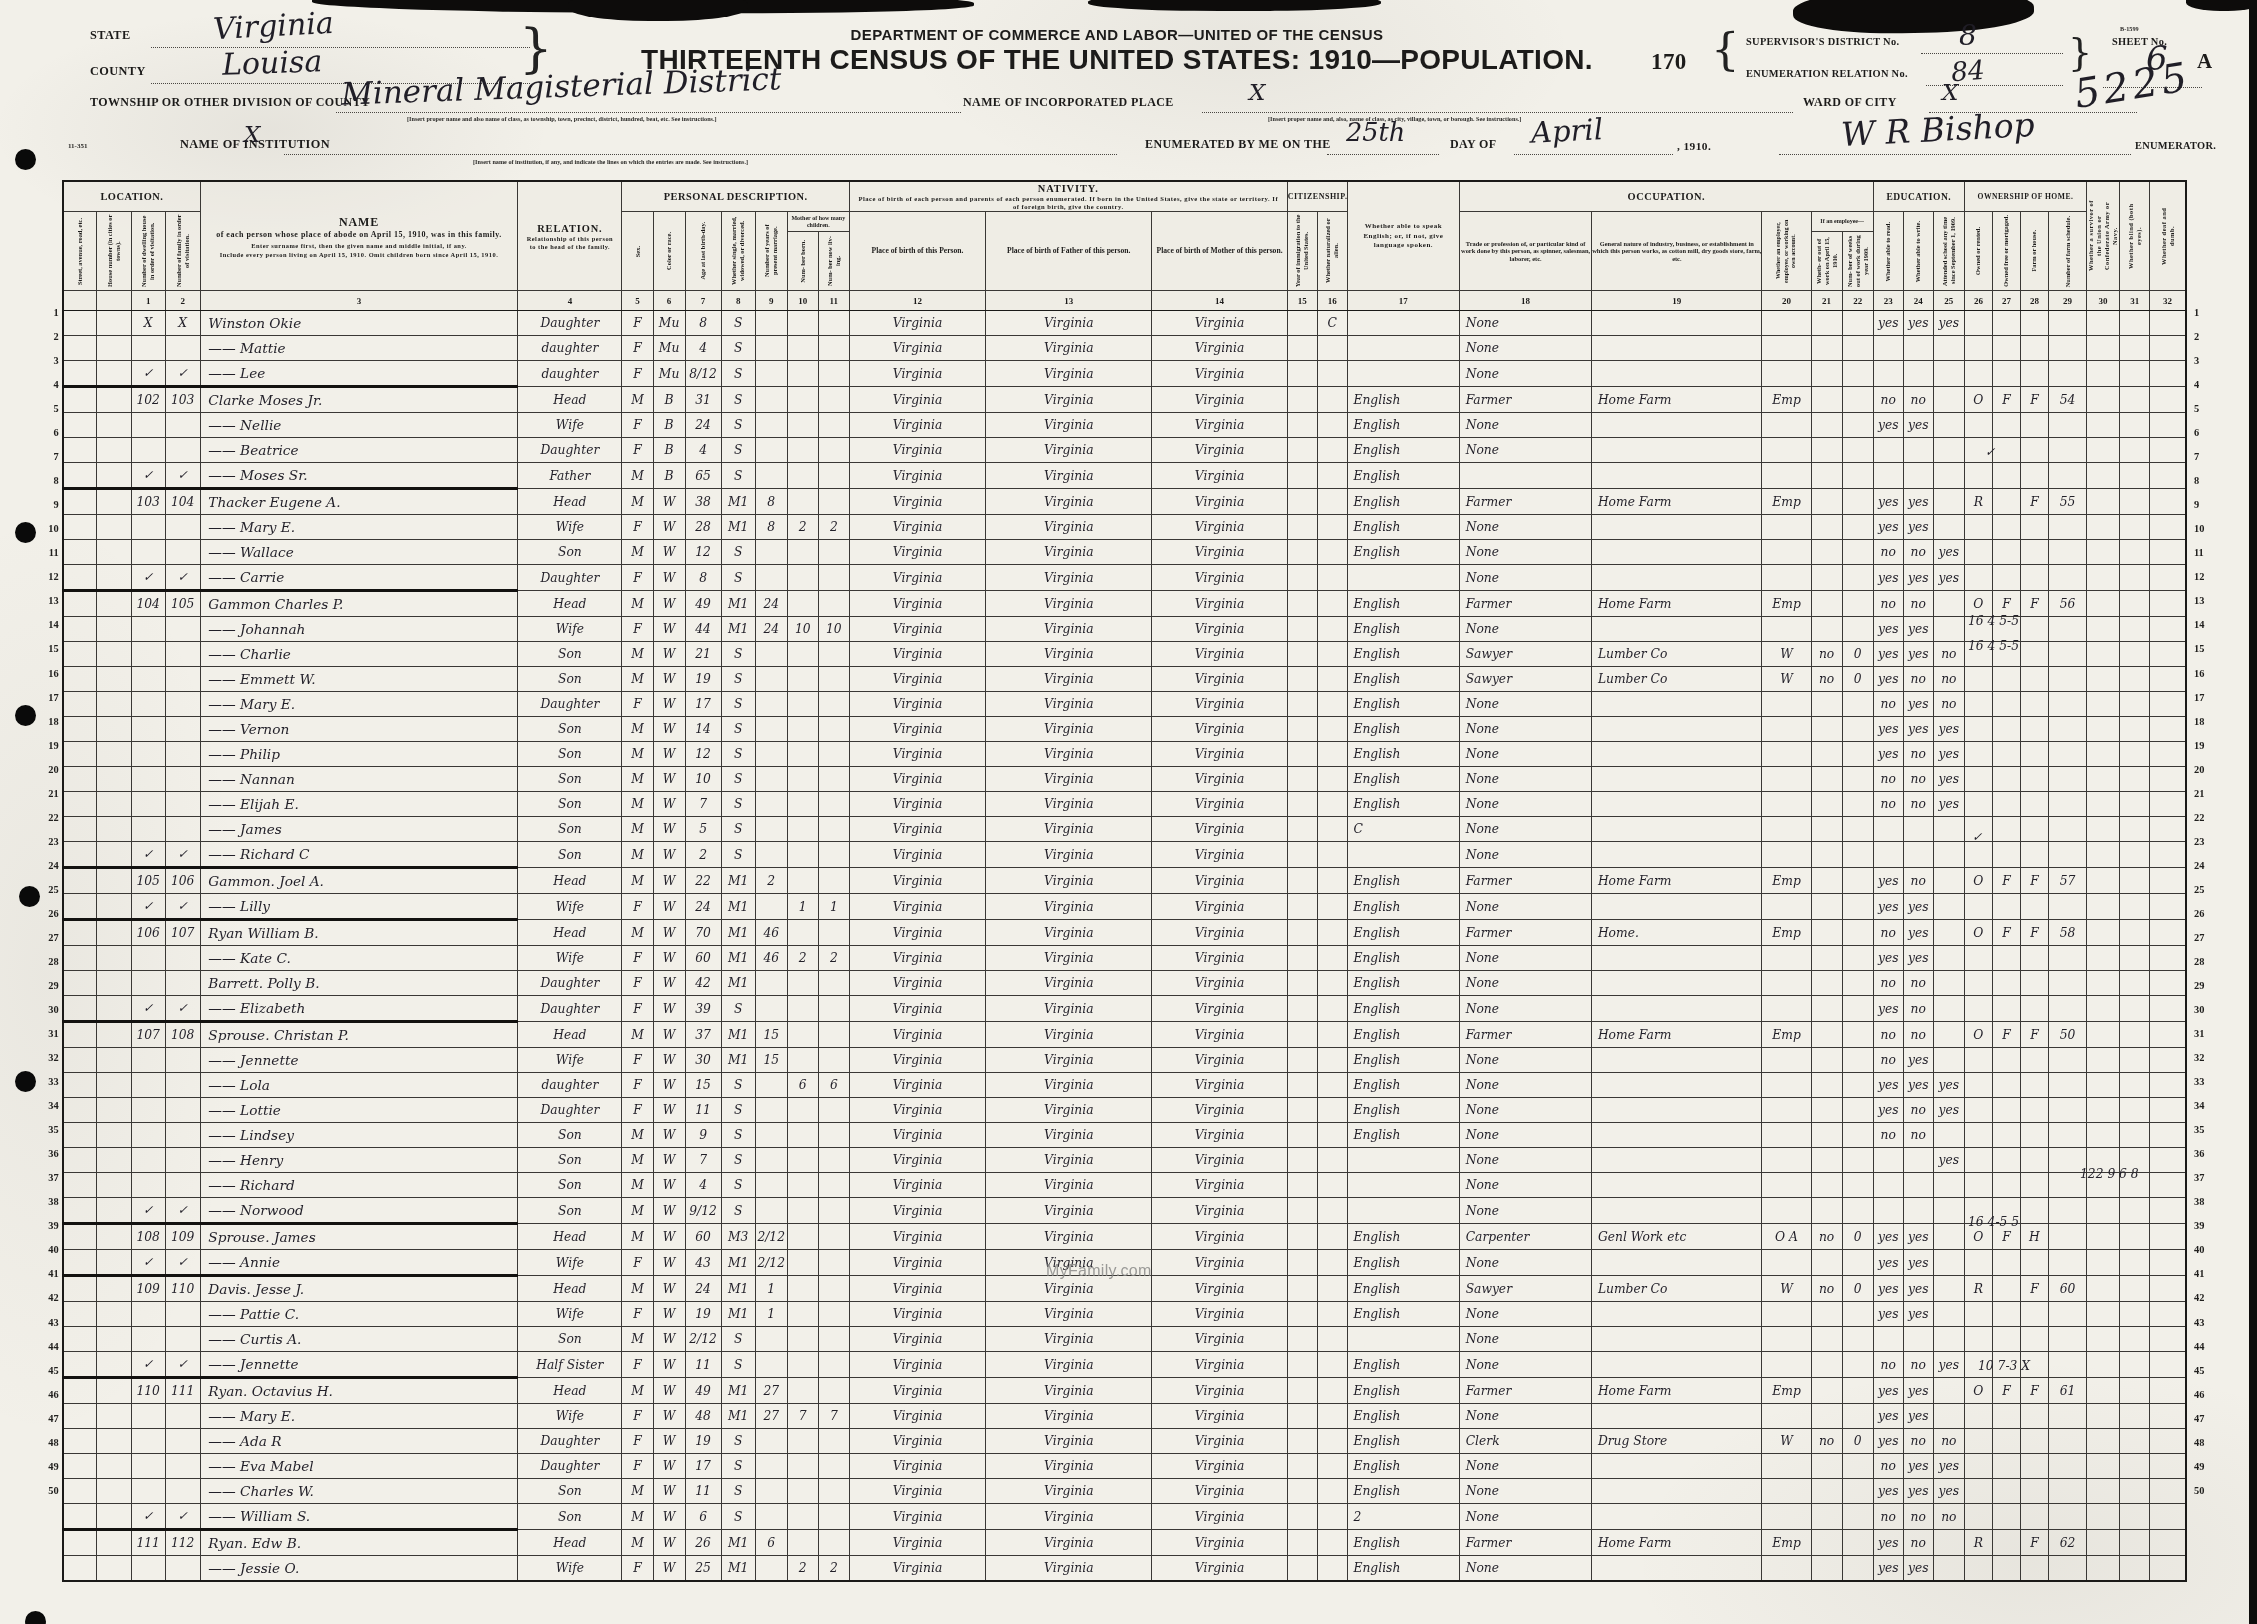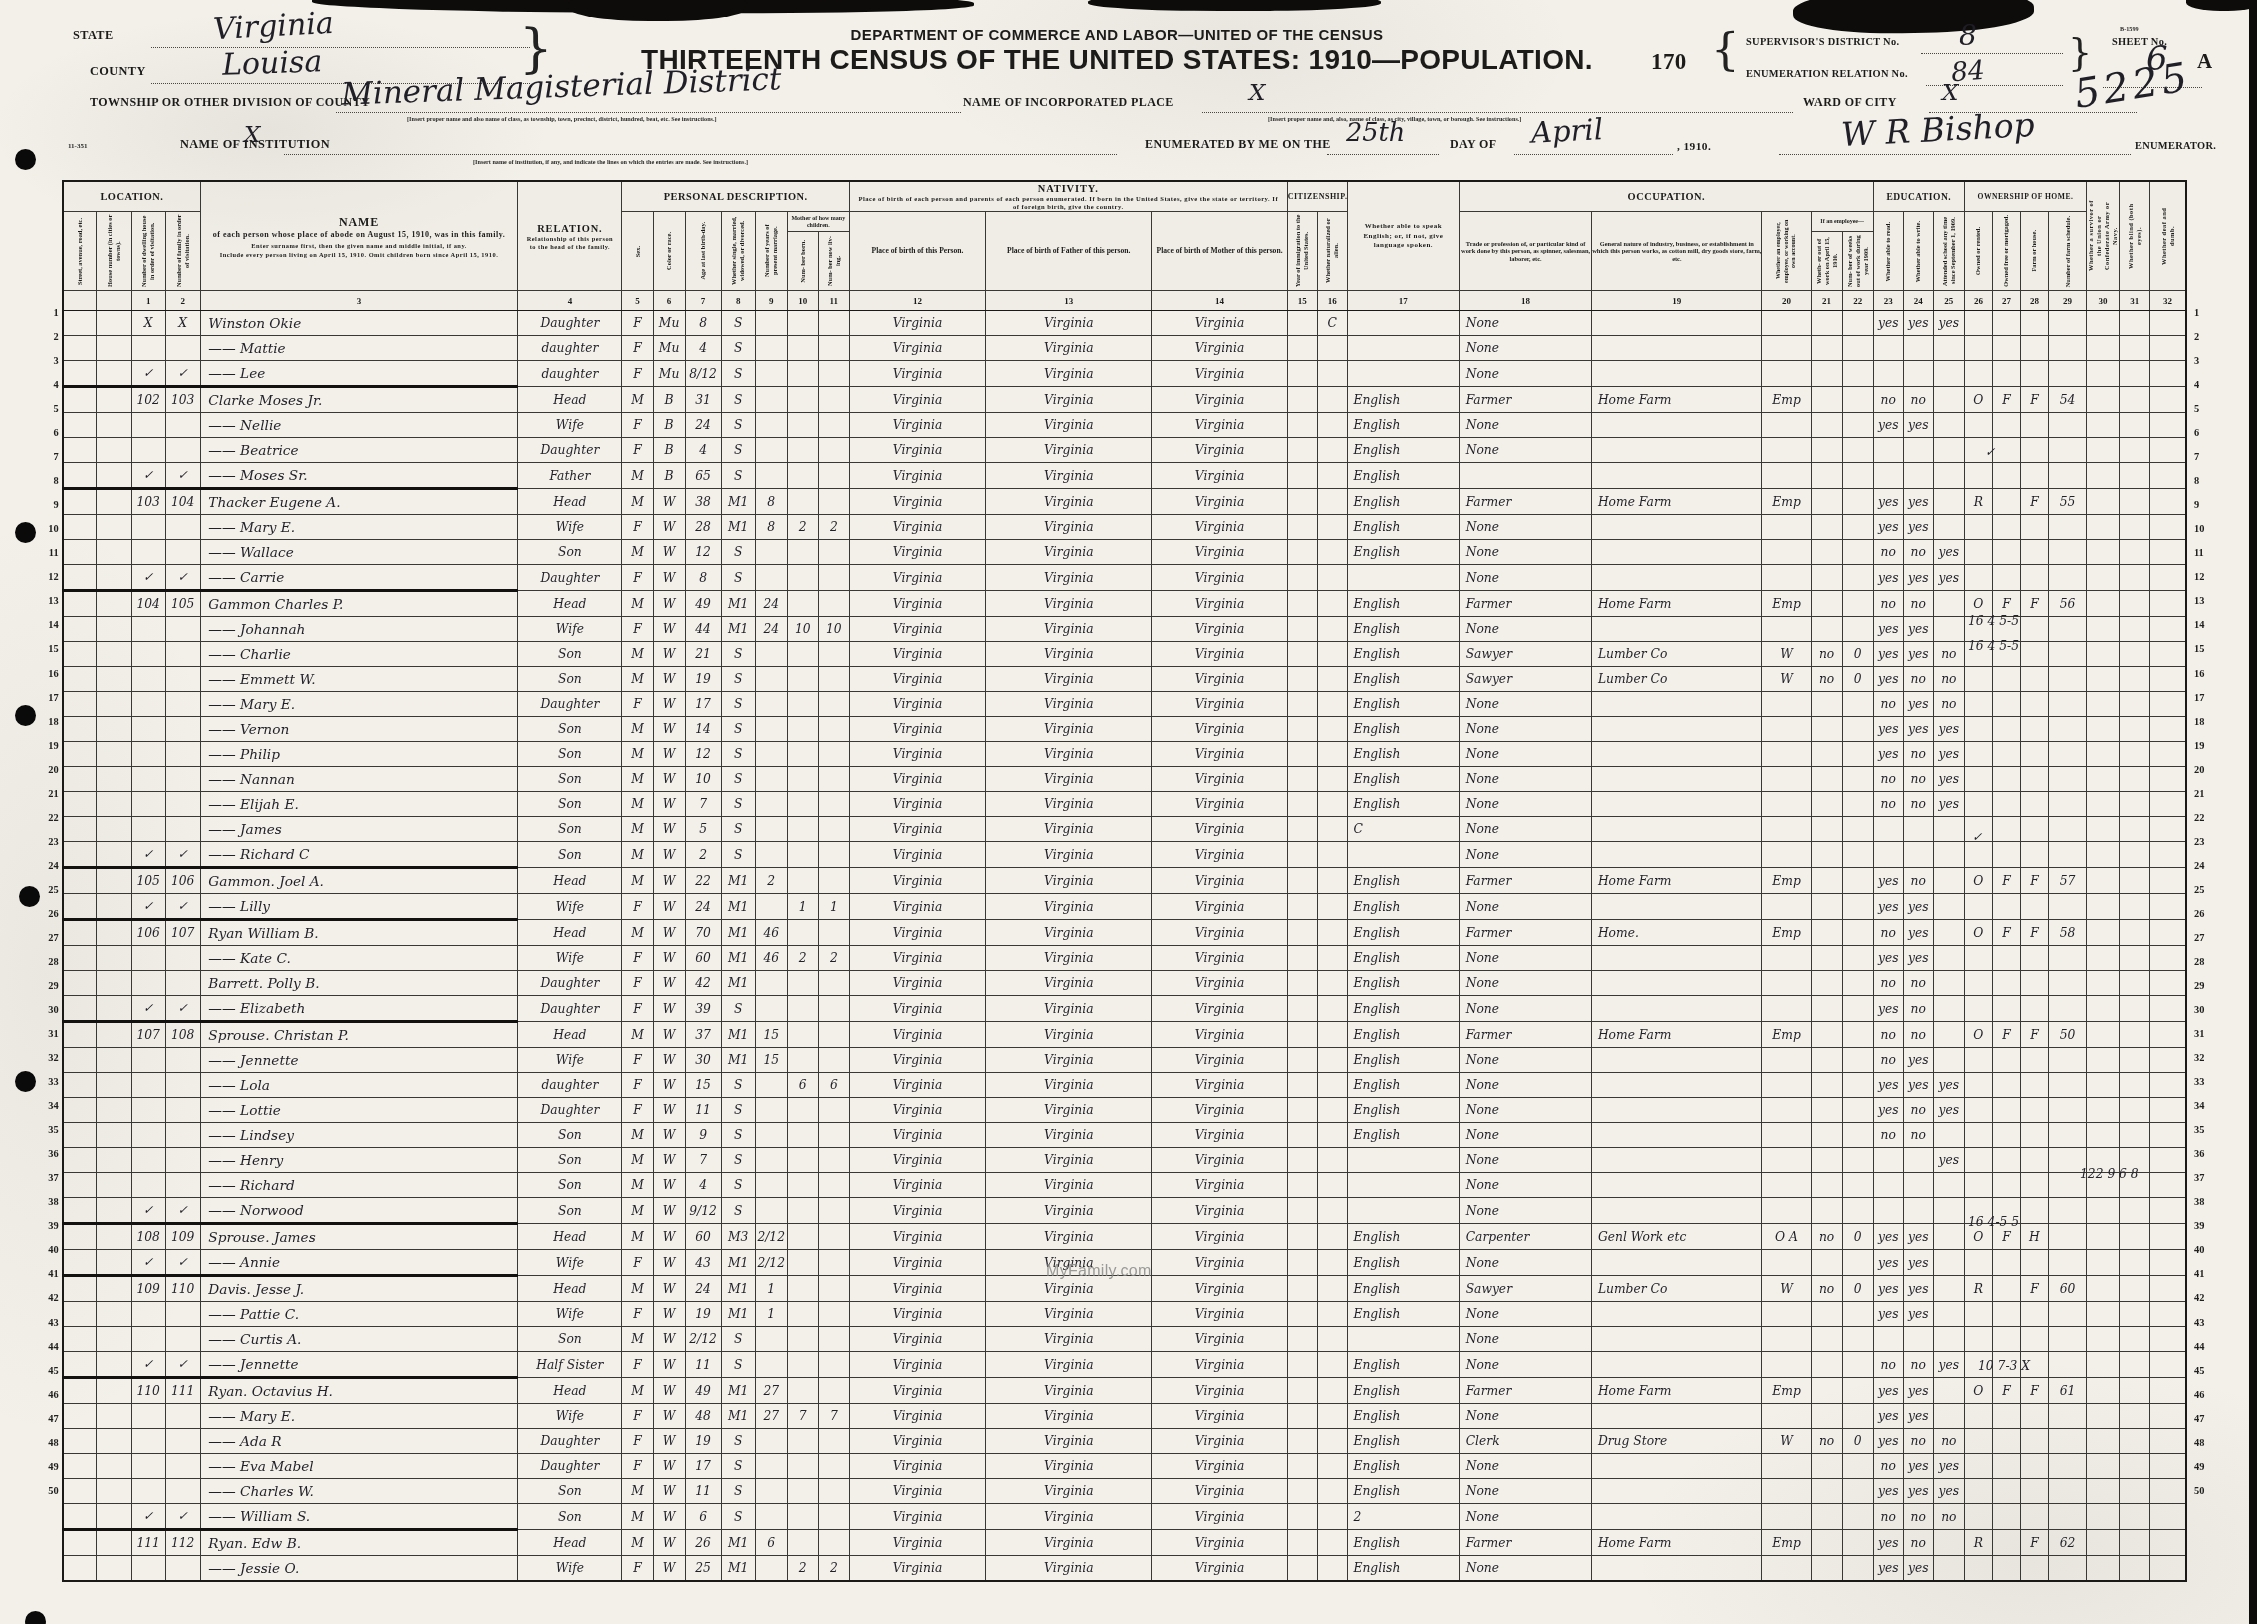--- a/index.html
+++ b/index.html
@@ -73,21 +73,21 @@
   <div class="blob" style="left:2186px;top:-7.6px;width:76px;height:19px;"></div>
   <div class="edge-strip" style="left:2249px;top:0;width:7.6px;height:1625px;"></div>
   <div class="hole" style="left:15px;top:149px;"></div>
   <div class="hole" style="left:15px;top:522px;"></div>
   <div class="hole" style="left:15px;top:705px;"></div>
   <div class="hole" style="left:19px;top:886px;"></div>
   <div class="hole" style="left:15px;top:1071px;"></div>
   <div class="hole" style="left:24.6px;top:1611px;"></div>
 
   <div>
-    <span class="lbl" style="left:73px;top:28px;">STATE</span>
+    <span class="lbl" style="left:90px;top:28px;">STATE</span>
     <div class="dot" style="left:151px;top:47px;width:379px;"></div>
     <span class="hwa" style="left:213px;top:7.6px;font-size:30px;transform:rotate(-3deg);">Virginia</span>
     <span class="lbl" style="left:90px;top:64px;">COUNTY</span>
     <div class="dot" style="left:151px;top:83px;width:379px;"></div>
     <span class="hwa" style="left:222px;top:45px;font-size:30px;transform:rotate(-2deg);">Louisa</span>
     <span class="brace" style="left:519px;top:17px;">}</span>
 
     <div class="dept">DEPARTMENT OF COMMERCE AND LABOR—UNITED OF THE CENSUS</div>
     <div class="big-title">THIRTEENTH CENSUS OF THE UNITED STATES: 1910—POPULATION.</div>
     <span class="lbl" style="left:1651px;top:49px;font-size:23px;">170</span>
@@ -171,21 +171,21 @@
         <col style="width:38px">
       <col style="width:33px">
         <col style="width:30px">
         <col style="width:36px">
     </colgroup>
     <thead>
       <tr class="band-a">
         <th colspan="4">LOCATION.</th>
         <th rowspan="2">
           <div class="nh-title">NAME</div>
-          <div class="nh-main">of each person whose place of abode on August 15, 1910, was in this family.</div>
+          <div class="nh-main">of each person whose place of abode on April 15, 1910, was in this family.</div>
           <div class="nh-note">Enter surname first, then the given name and middle initial, if any.</div>
           <div class="nh-note">Include every person living on April 15, 1910.  Omit children born since April 15, 1910.</div>
         </th>
         <th rowspan="2">
           <div class="nh-title" style="font-size:10.4px;">RELATION.</div>
           <div class="nh-note">Relationship of this person to the head of the family.</div>
         </th>
         <th colspan="7">PERSONAL DESCRIPTION.</th>
         <th colspan="3">
           <div class="nh-title" style="font-size:10.4px;margin:0.9px 0;">NATIVITY.</div>

